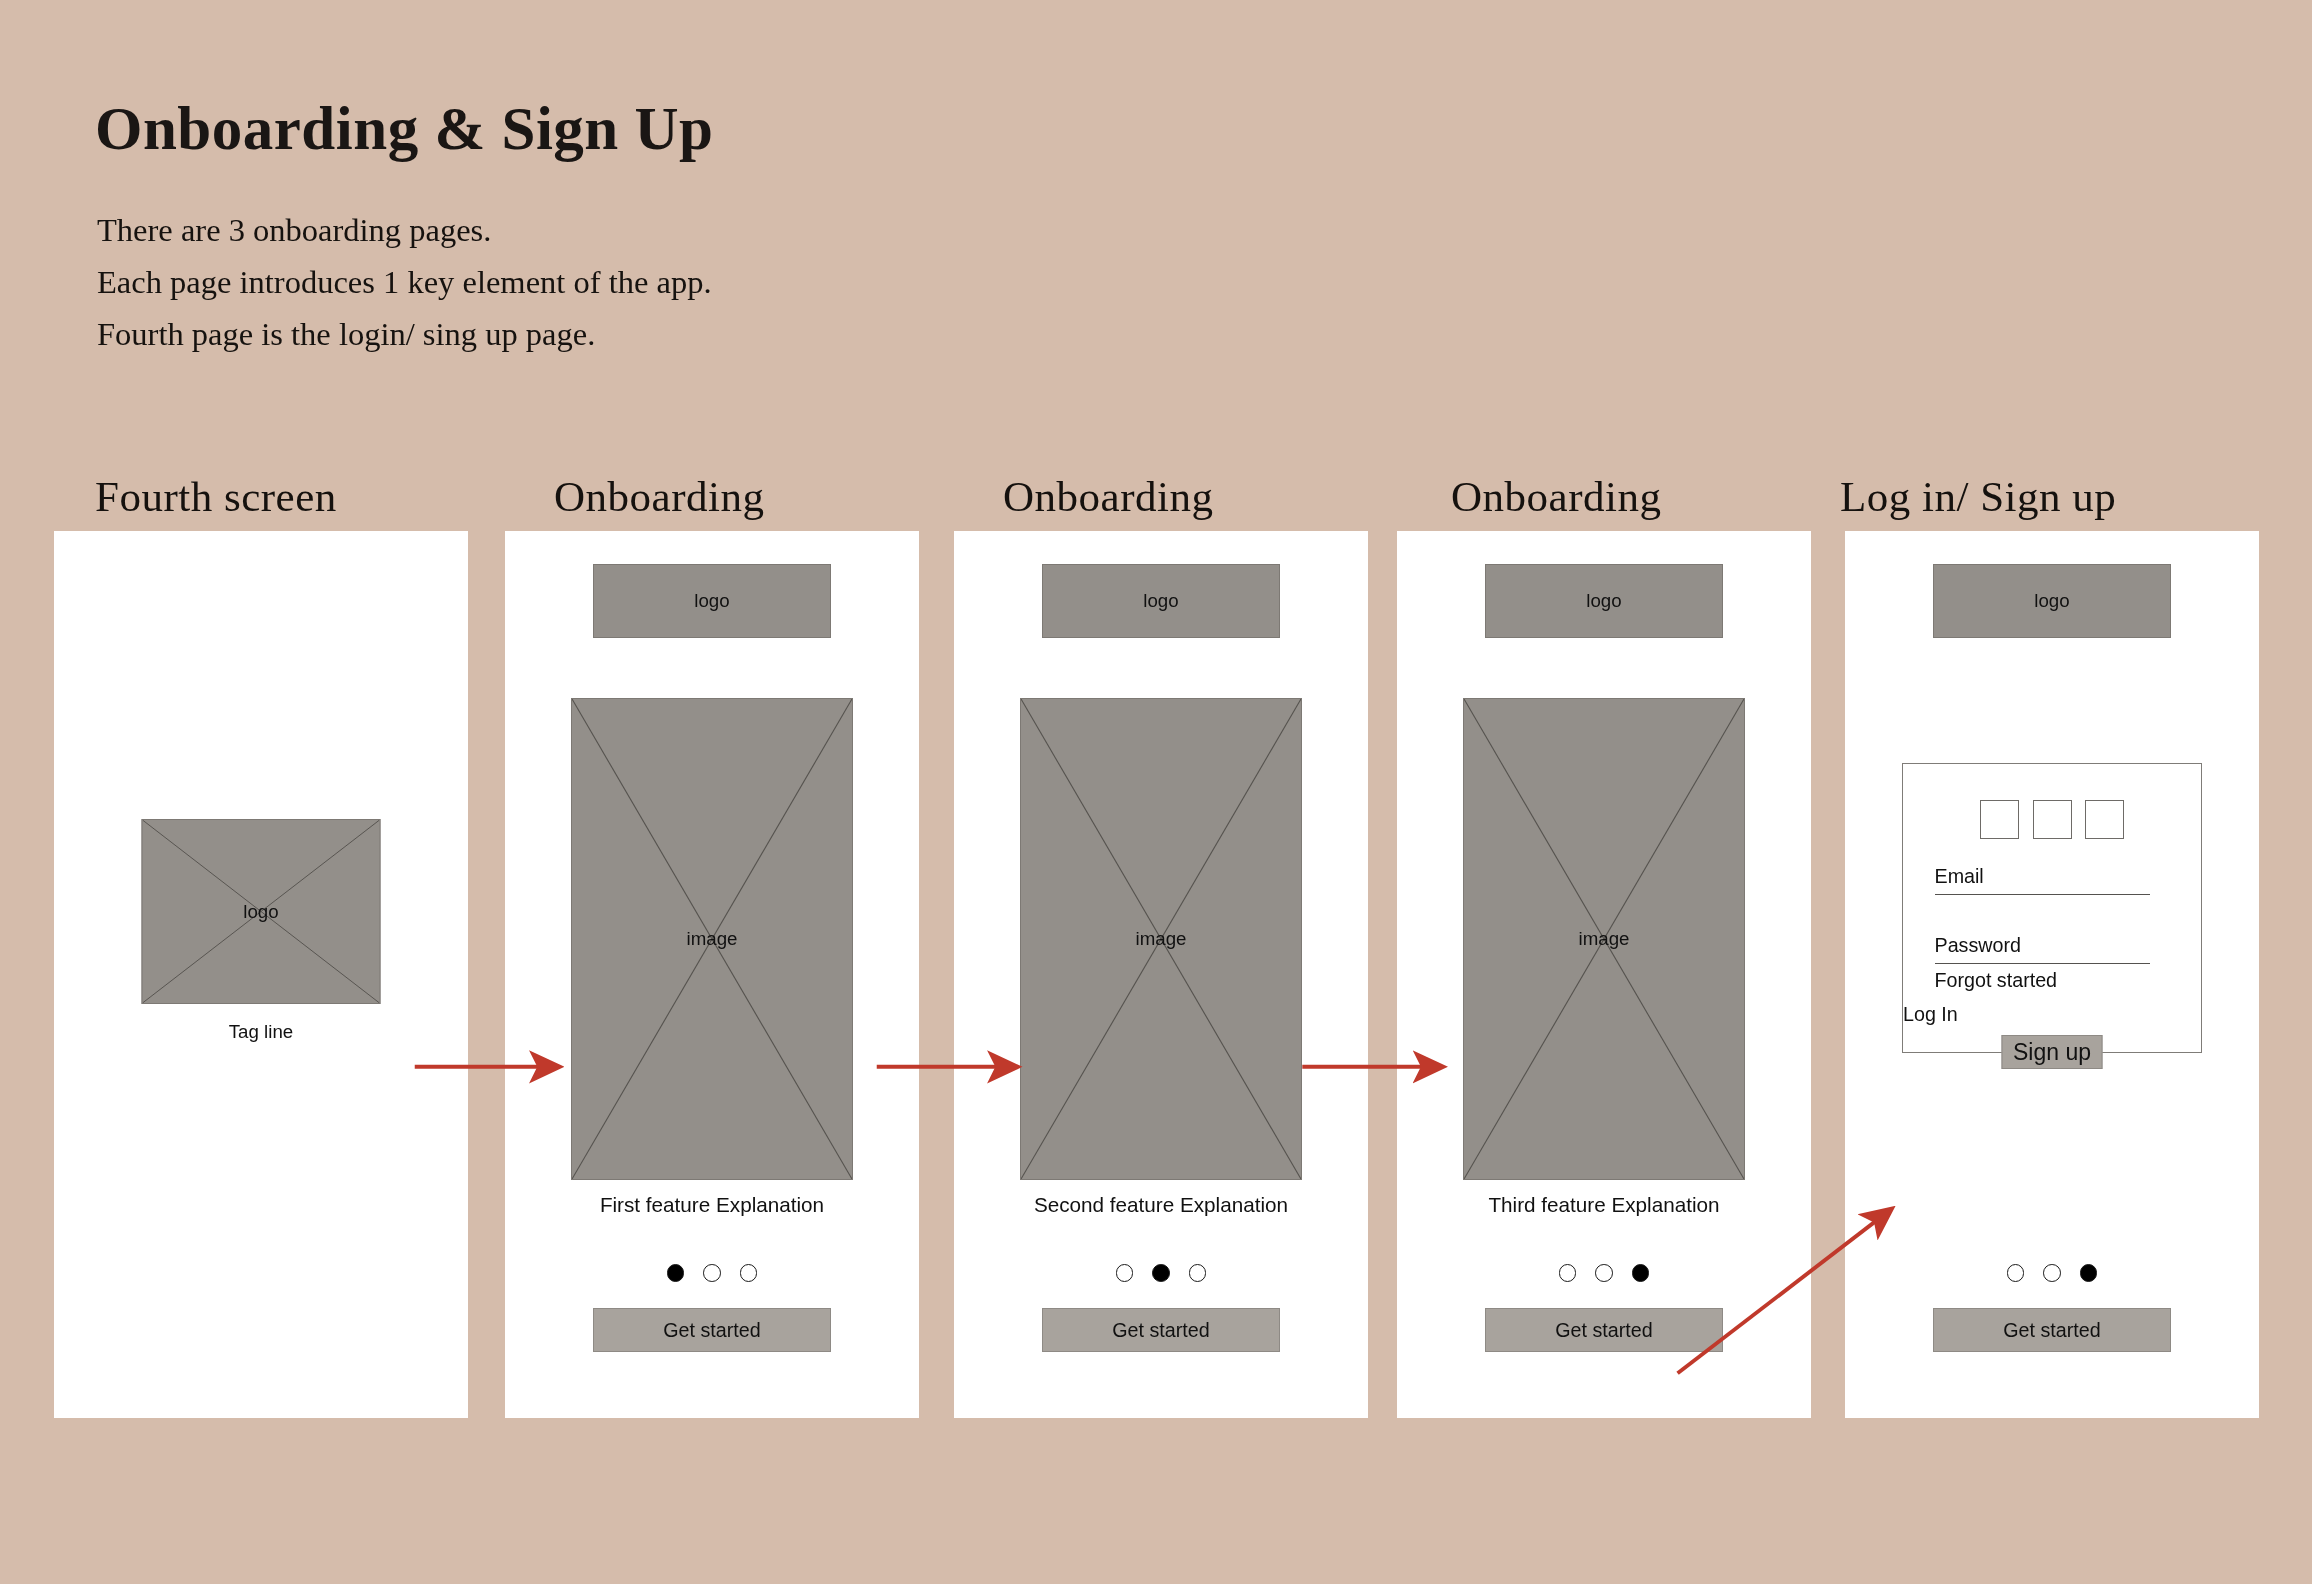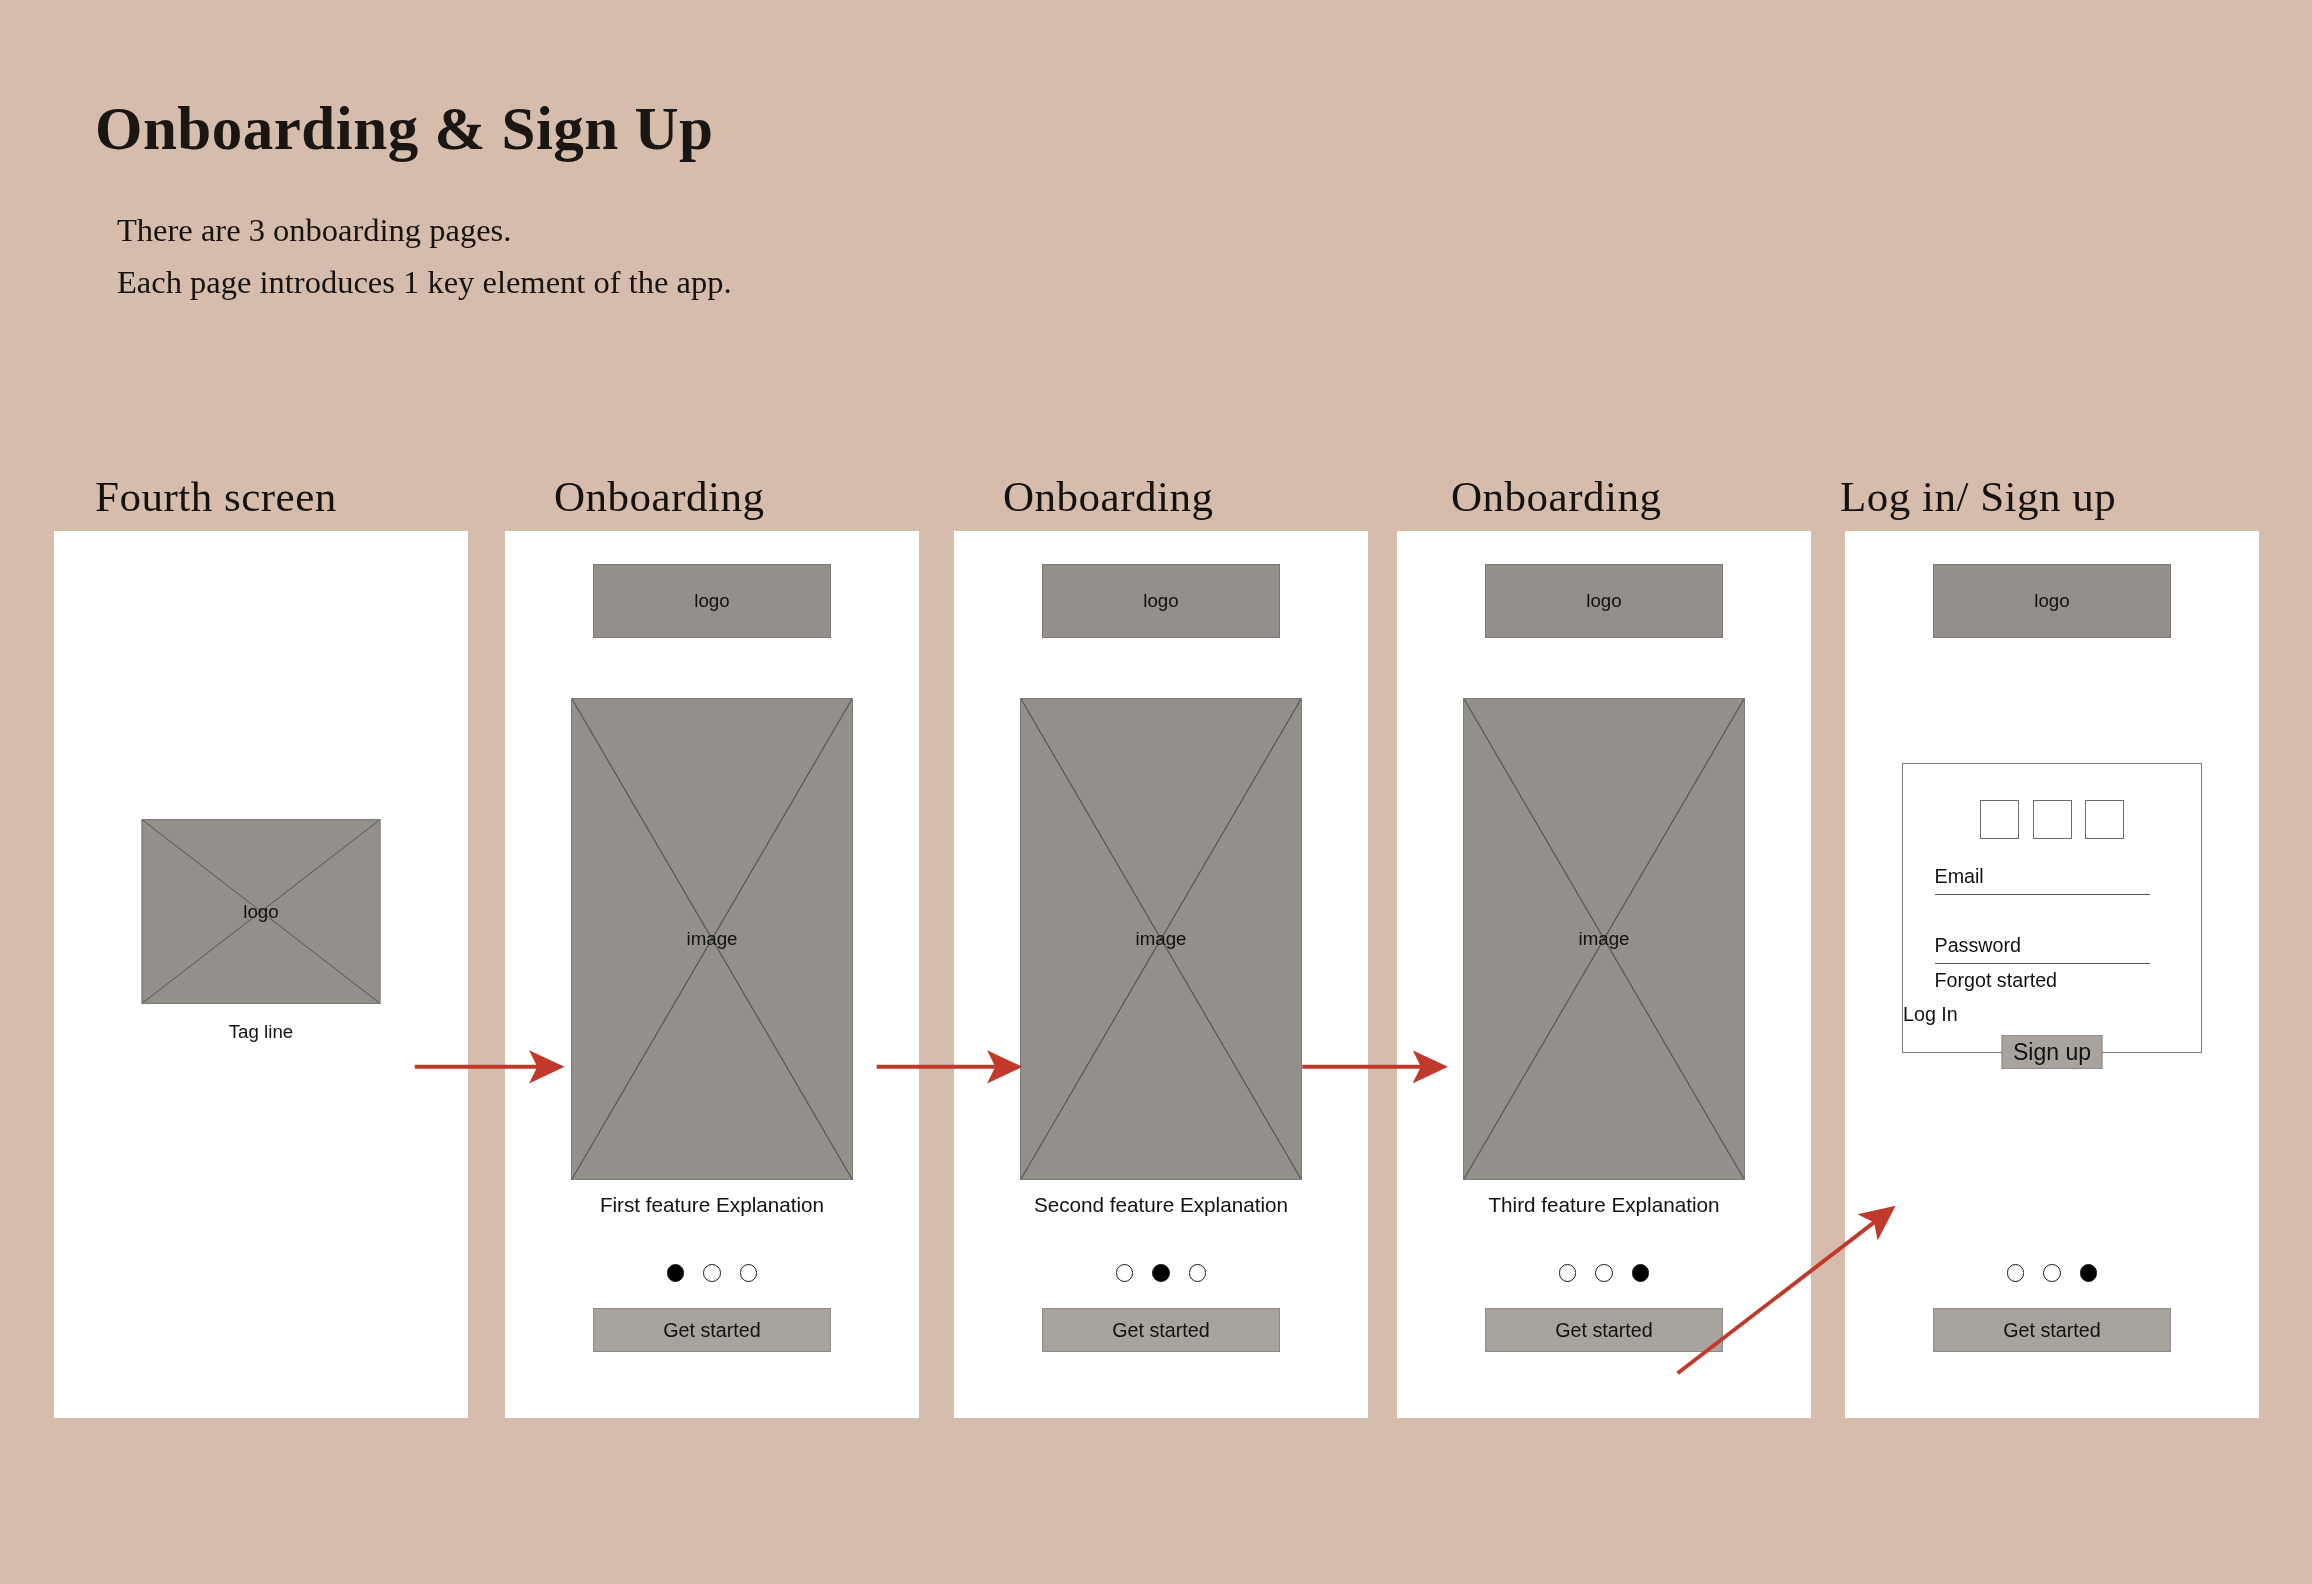--- a/index.html
+++ b/index.html
@@ -31,21 +31,20 @@
 
   .page-desc {
     position: absolute;
     left: 97px;
     top: 204px;
     font-family: "Liberation Serif", serif;
     font-size: 32.5px;
     line-height: 52px;
     color: #16120f;
     white-space: nowrap;
-    margin-left: 20px;
   }
   .page-desc div { white-space: nowrap; }
 
   
   .col-heading {
     position: absolute;
     top: 472px;
     font-family: "Liberation Serif", serif;
     font-size: 43px;
     color: #15110e;
@@ -260,20 +259,21 @@
   }
 </style>
 </head>
 <body>
 
 <div class="page-title">Onboarding &amp; Sign Up</div>
 
 <div class="page-desc">
   <div>There are 3 onboarding pages.</div>
   <div>Each page introduces 1 key element of the app.</div>
+  <div>Fourth page is the login/ sing up page.</div>
 </div>
 
 <div class="col-heading" style="left:95px;">Fourth screen</div>
 <div class="col-heading" style="left:554px;">Onboarding</div>
 <div class="col-heading" style="left:1003px;">Onboarding</div>
 <div class="col-heading" style="left:1451px;">Onboarding</div>
 <div class="col-heading" style="left:1840px;">Log in/ Sign up</div>
 
 <div class="screen" style="left:54px;">
   <div class="splash-logo">

